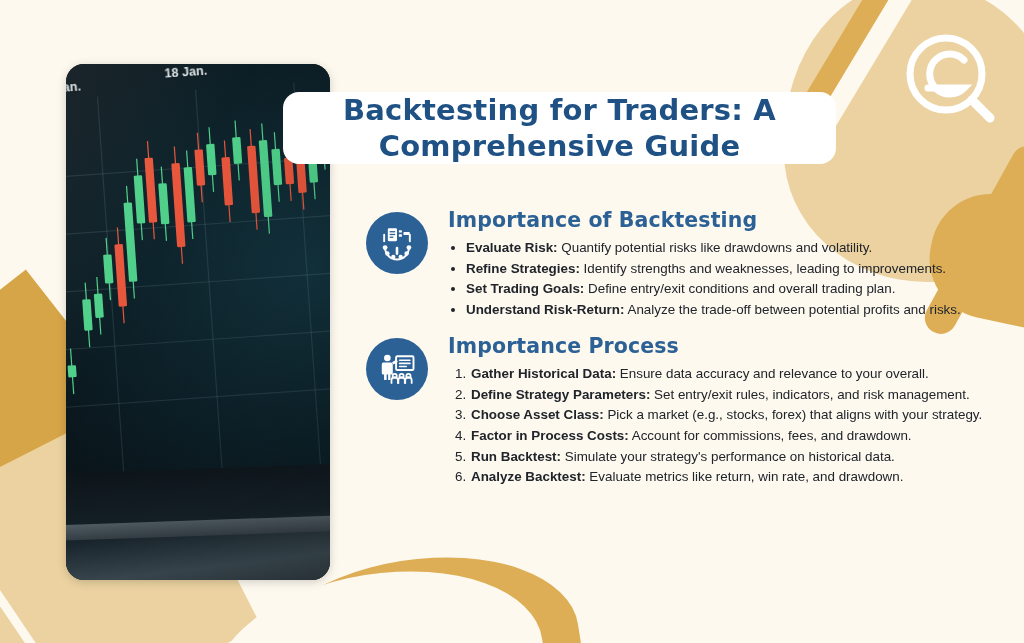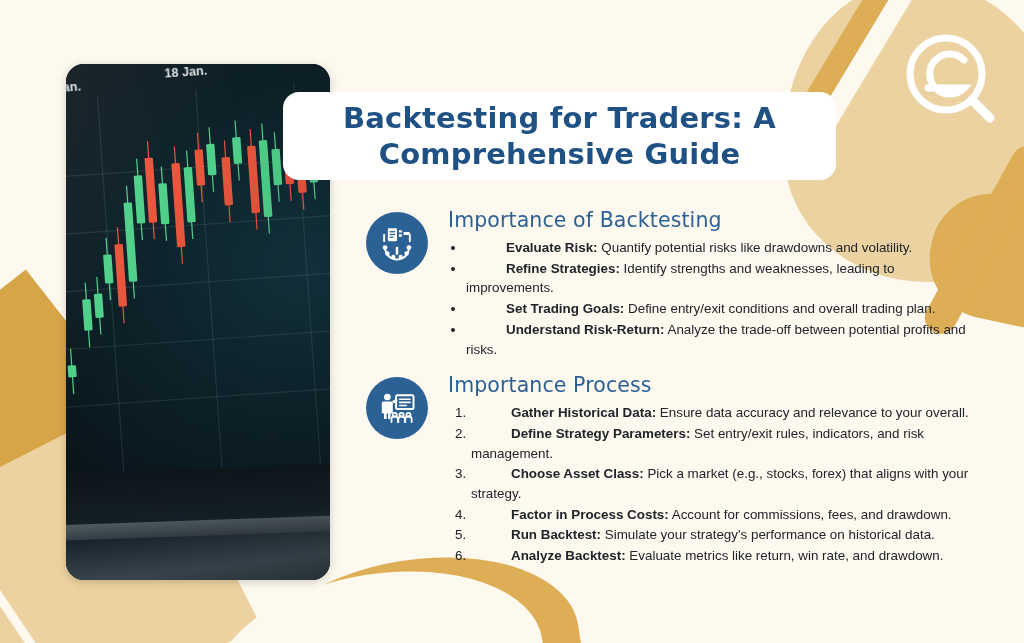--- a/index.html
+++ b/index.html
@@ -272,21 +272,21 @@
     background: linear-gradient(118deg, rgba(255,255,255,.07) 0%, rgba(255,255,255,0) 35%, rgba(0,0,0,.18) 100%);
     pointer-events: none;
   }
 
   
   .title-card {
     position: absolute;
     left: 283px;
     top: 92px;
     width: 553px;
-    height: 88px;
+    height: 72px;
     background: #FFFFFF;
     border-radius: 16px;
     z-index: 5;
     display: flex;
     align-items: center;
     justify-content: center;
   }
   .title-text {
     color: #1F5184;
     font-family: "DejaVu Sans", sans-serif;
@@ -319,21 +319,21 @@
     display: flex;
     align-items: center;
     justify-content: center;
   }
 
   .sec-body { padding-left: 82px; }
 
   .sec-title {
     color: #2C6196;
     font-family: "DejaVu Sans", sans-serif;
-    font-weight: 400;
+    font-weight: 700;
     font-size: 20.5px;
     margin-bottom: 6px;
     letter-spacing: .1px;
   }
 
   ul.bullets {
     list-style: disc;
     padding-left: 18px;
   }
   ol.steps {
@@ -343,21 +343,20 @@
   ul.bullets li, ol.steps li {
     color: #20242B;
     font-size: 13.4px;
     line-height: 1.47;
     margin-bottom: 1px;
   }
   ol.steps li { padding-left: 1px; }
   ol.steps::marker { font-weight: 400; }
   li b {
     font-weight: 700;
-    margin-left: 40px;
   }
   ul.bullets li::marker { color: #20242B; font-size: 13px; }
   ol.steps li::marker { color: #20242B; font-weight: 400; }
 </style>
 </head>
 <body>
 
 <div class="deco-layer">
   <div class="blob-tan"></div>
   <div class="bar-gold-tr"></div>

